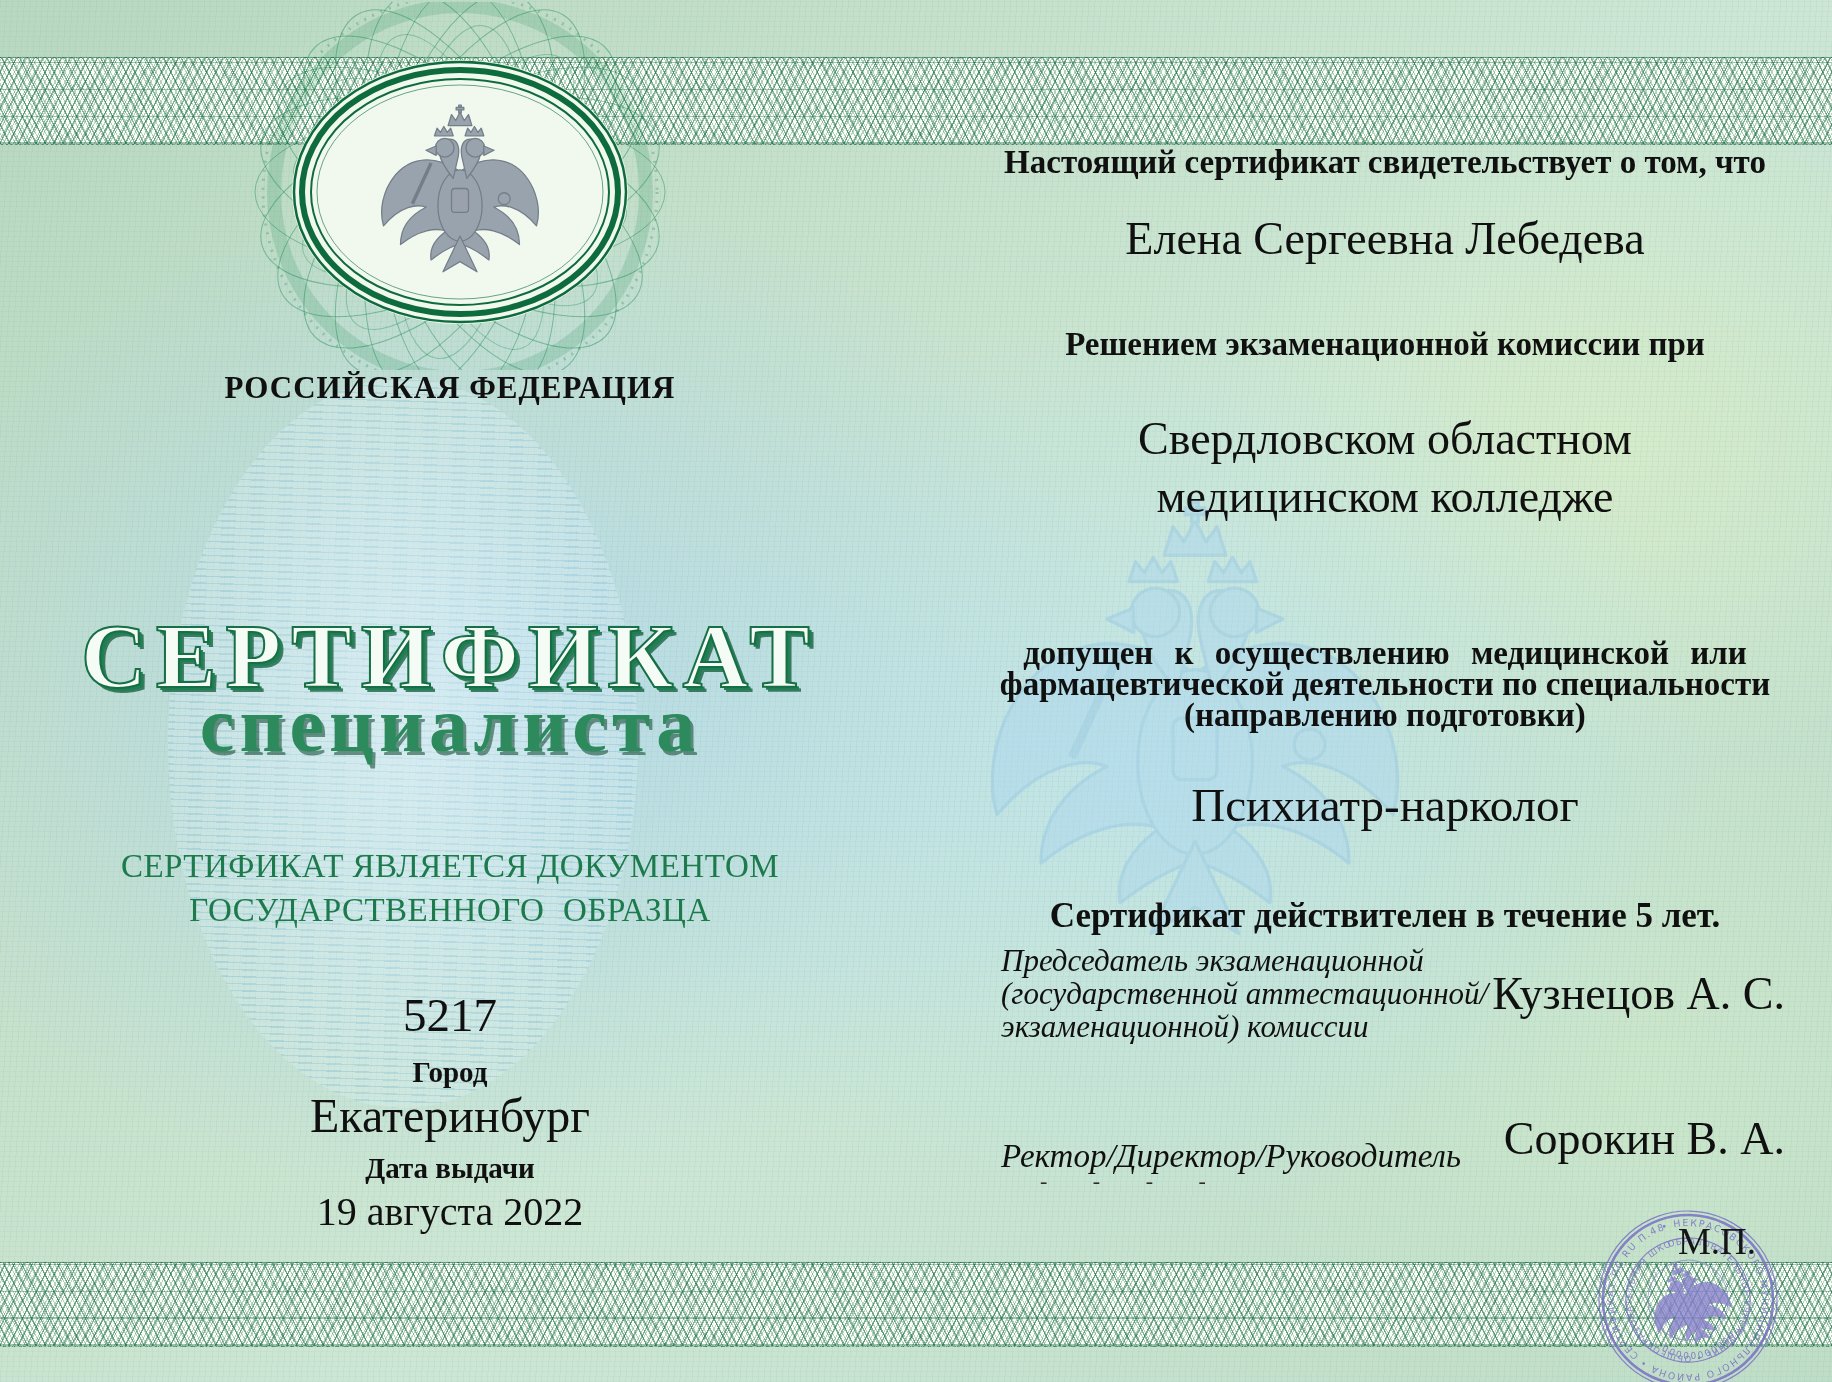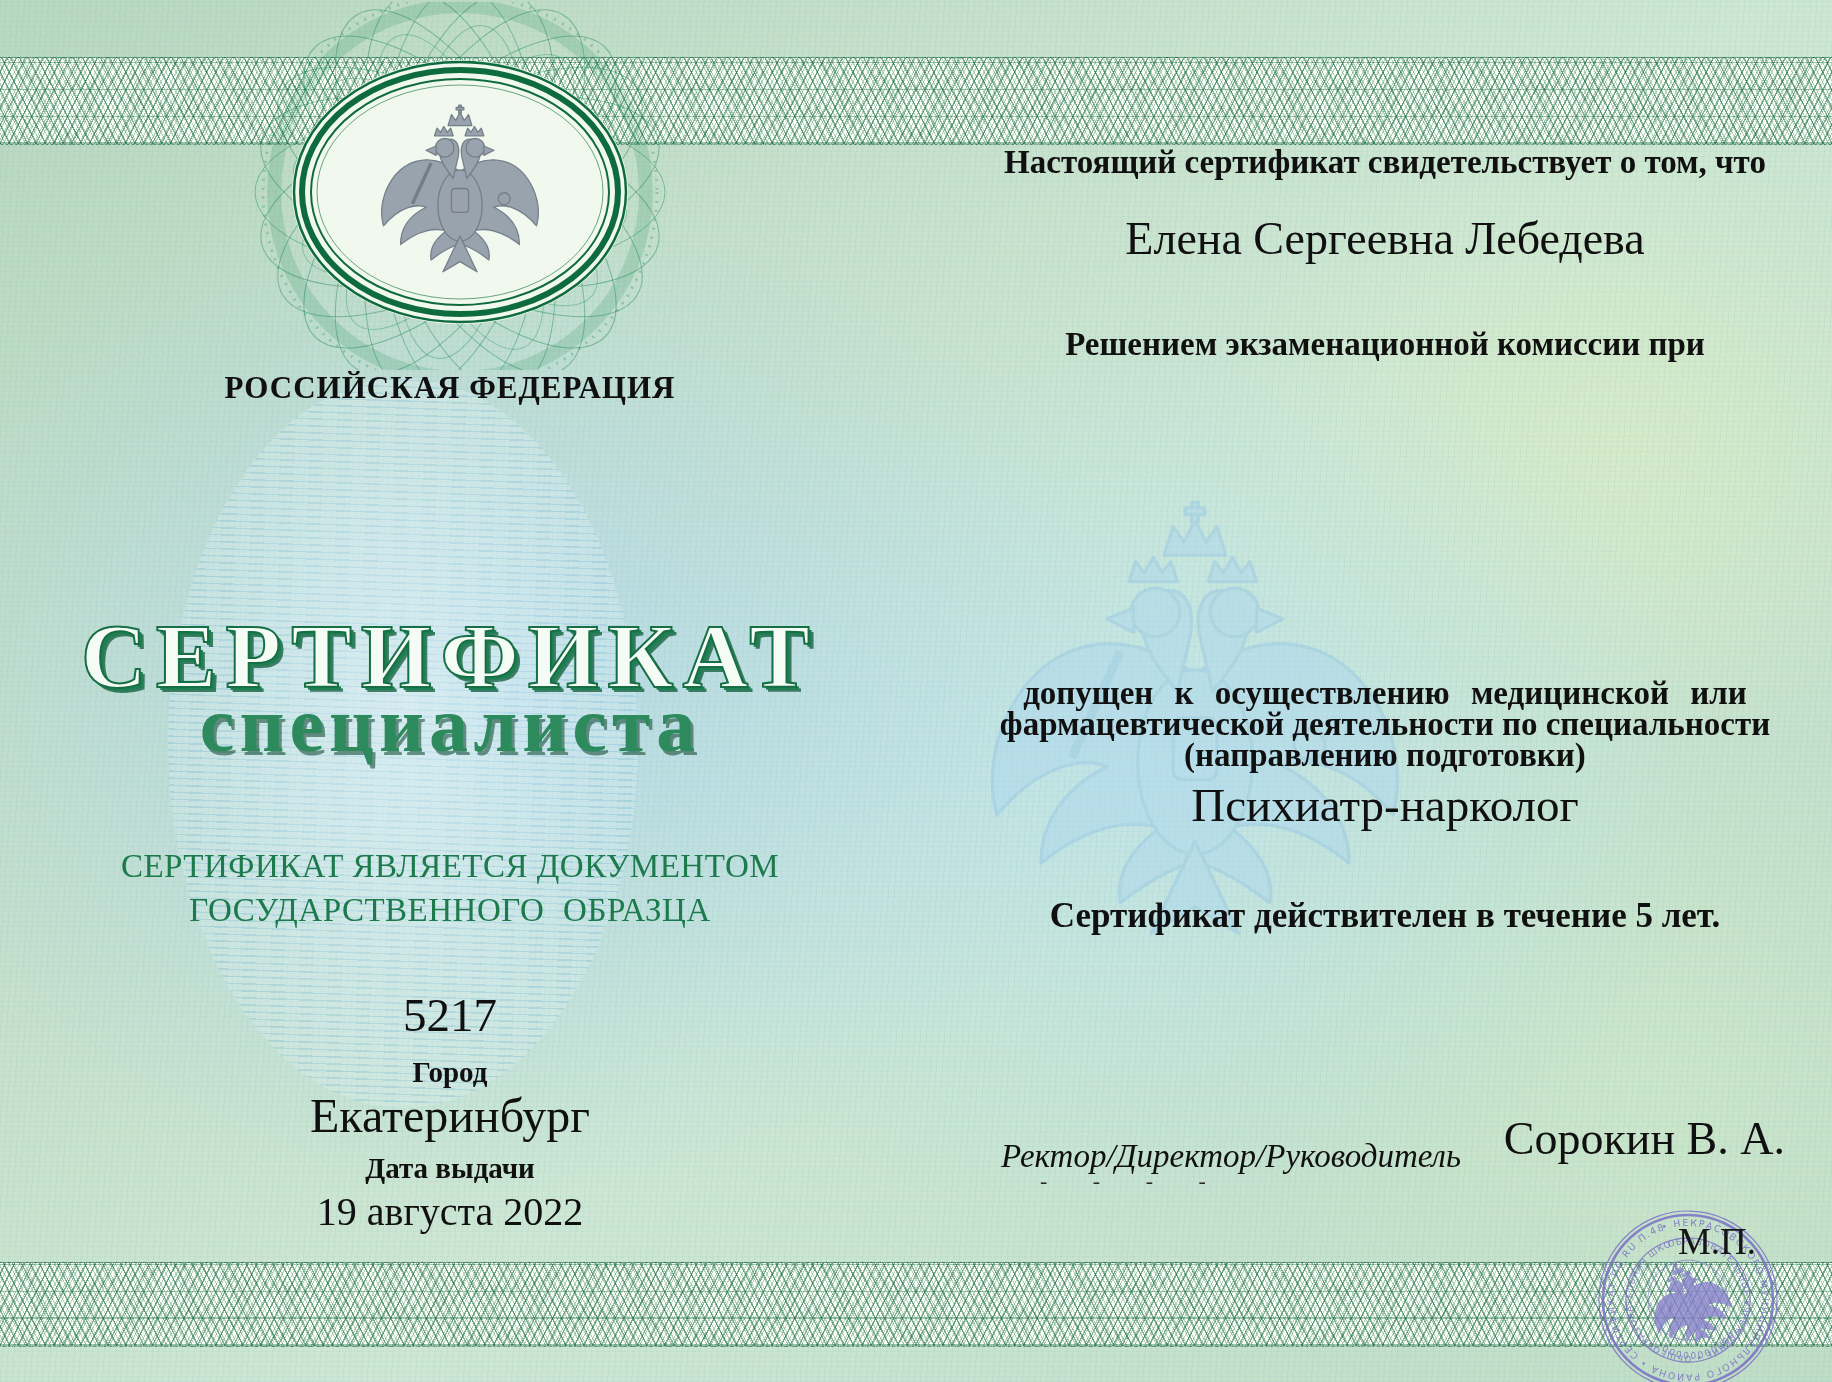--- a/index.html
+++ b/index.html
@@ -52,21 +52,21 @@
   .reg-label{top:922px;font-size:29px;font-weight:bold;}
   .reg-value{top:960px;font-size:47px;}
   .city-label{top:1028px;font-size:29px;font-weight:bold;}
   .city-value{top:1060px;font-size:48px;}
   .date-label{top:1124px;font-size:29px;font-weight:bold;}
   .date-value{top:1160px;font-size:40px;}
   .intro{top:144px;font-size:33px;font-weight:bold;}
   .holder{top:212px;font-size:46px;}
   .decision{top:326px;font-size:33px;font-weight:bold;}
   .inst{top:410px;font-size:46px;line-height:58px;}
-  .adm{top:638px;font-size:33px;font-weight:bold;line-height:31px;margin-top:40px;}
+  .adm{top:638px;font-size:33px;font-weight:bold;line-height:31px;}
   .adm .ws{word-spacing:13px;}
   .specialty{top:778px;font-size:47px;font-family:Liberation Serif, serif;}
   .validity{top:896px;font-size:35px;font-weight:bold;}
   .sig-row{position:absolute;left:975px;width:830px;display:flex;justify-content:space-between;align-items:center;}
   .sig-row .t{font-style:italic;font-size:31px;line-height:33px;text-align:left;padding-left:26px;}
   .sig-row .n{font-size:46px;white-space:nowrap;padding-right:20px;}
   .chair{top:944px;}
   .rector{top:1104px;}
   .rector .t{font-size:33px;margin-top:36px;}
   .dashes{left:1040px;top:1168px;width:300px;text-align:left;font-size:22px;word-spacing:40px;color:#2a2a2a;}
@@ -155,28 +155,40 @@
   <div class="txt lcol note2 green">ГОСУДАРСТВЕННОГО ОБРАЗЦА</div>
   <div class="txt lcol reg-value">5217</div>
   <div class="txt lcol city-label">Город</div>
   <div class="txt lcol city-value">Екатеринбург</div>
   <div class="txt lcol date-label">Дата выдачи</div>
   <div class="txt lcol date-value">19 августа 2022</div>
 
   <div class="txt rcol intro">Настоящий сертификат свидетельствует о том, что</div>
   <div class="txt rcol holder">Елена Сергеевна Лебедева</div>
   <div class="txt rcol decision">Решением экзаменационной комиссии при</div>
+  <div class="txt rcol inst">
+    <div>Свердловском областном</div>
+    <div>медицинском колледже</div>
+  </div>
   <div class="txt rcol adm">
     <div class="ws">допущен к осуществлению медицинской или</div>
     <div>фармацевтической деятельности по специальности</div>
     <div>(направлению подготовки)</div>
   </div>
   <div class="txt rcol specialty">Психиатр-нарколог</div>
   <div class="txt rcol validity">Сертификат действителен в течение 5 лет.</div>
 
+  <div class="sig-row chair">
+    <div class="t">
+      <div>Председатель экзаменационной</div>
+      <div>(государственной аттестационной/</div>
+      <div>экзаменационной) комиссии</div>
+    </div>
+    <div class="n">Кузнецов А. С.</div>
+  </div>
 
   <div class="sig-row rector">
     <div class="t">Ректор/Директор/Руководитель</div>
     <div class="n">Сорокин В. А.</div>
   </div>
 
   <div class="txt dashes">- - - -</div>
 
   <svg class="stamp" viewBox="0 0 240 240">
     <g transform="rotate(-20 120 114)" fill="none" stroke="#7d74c6">

